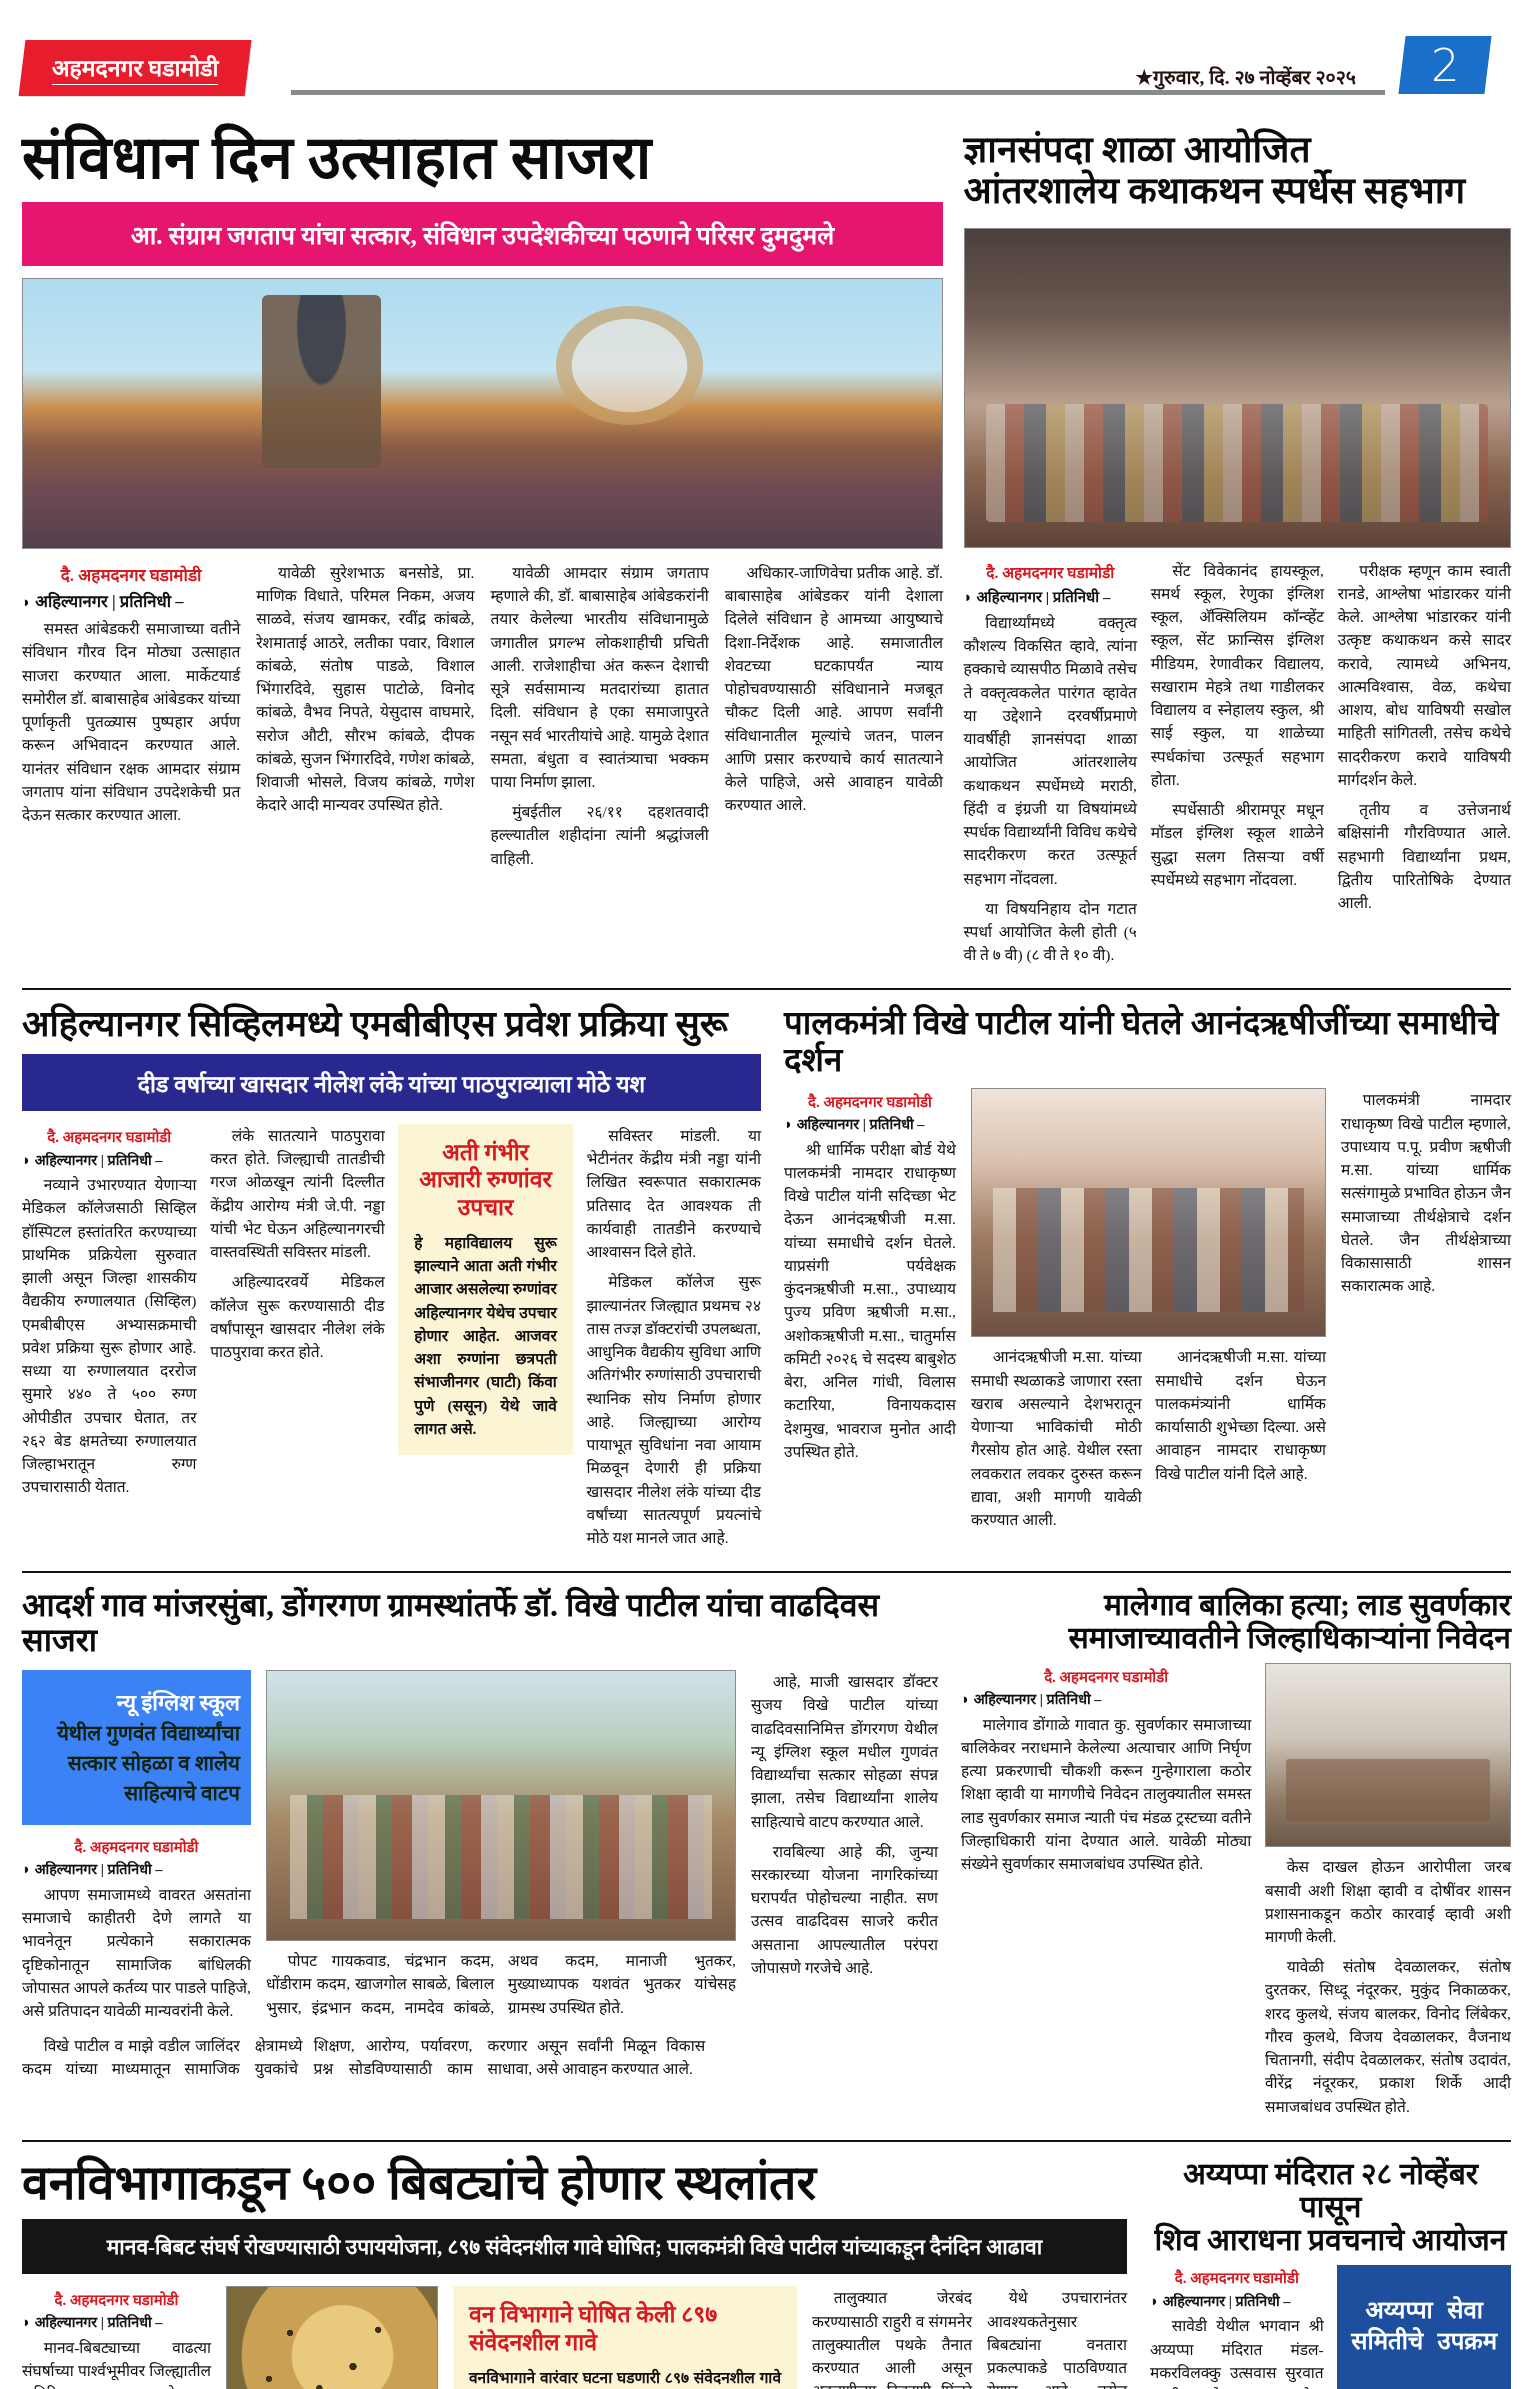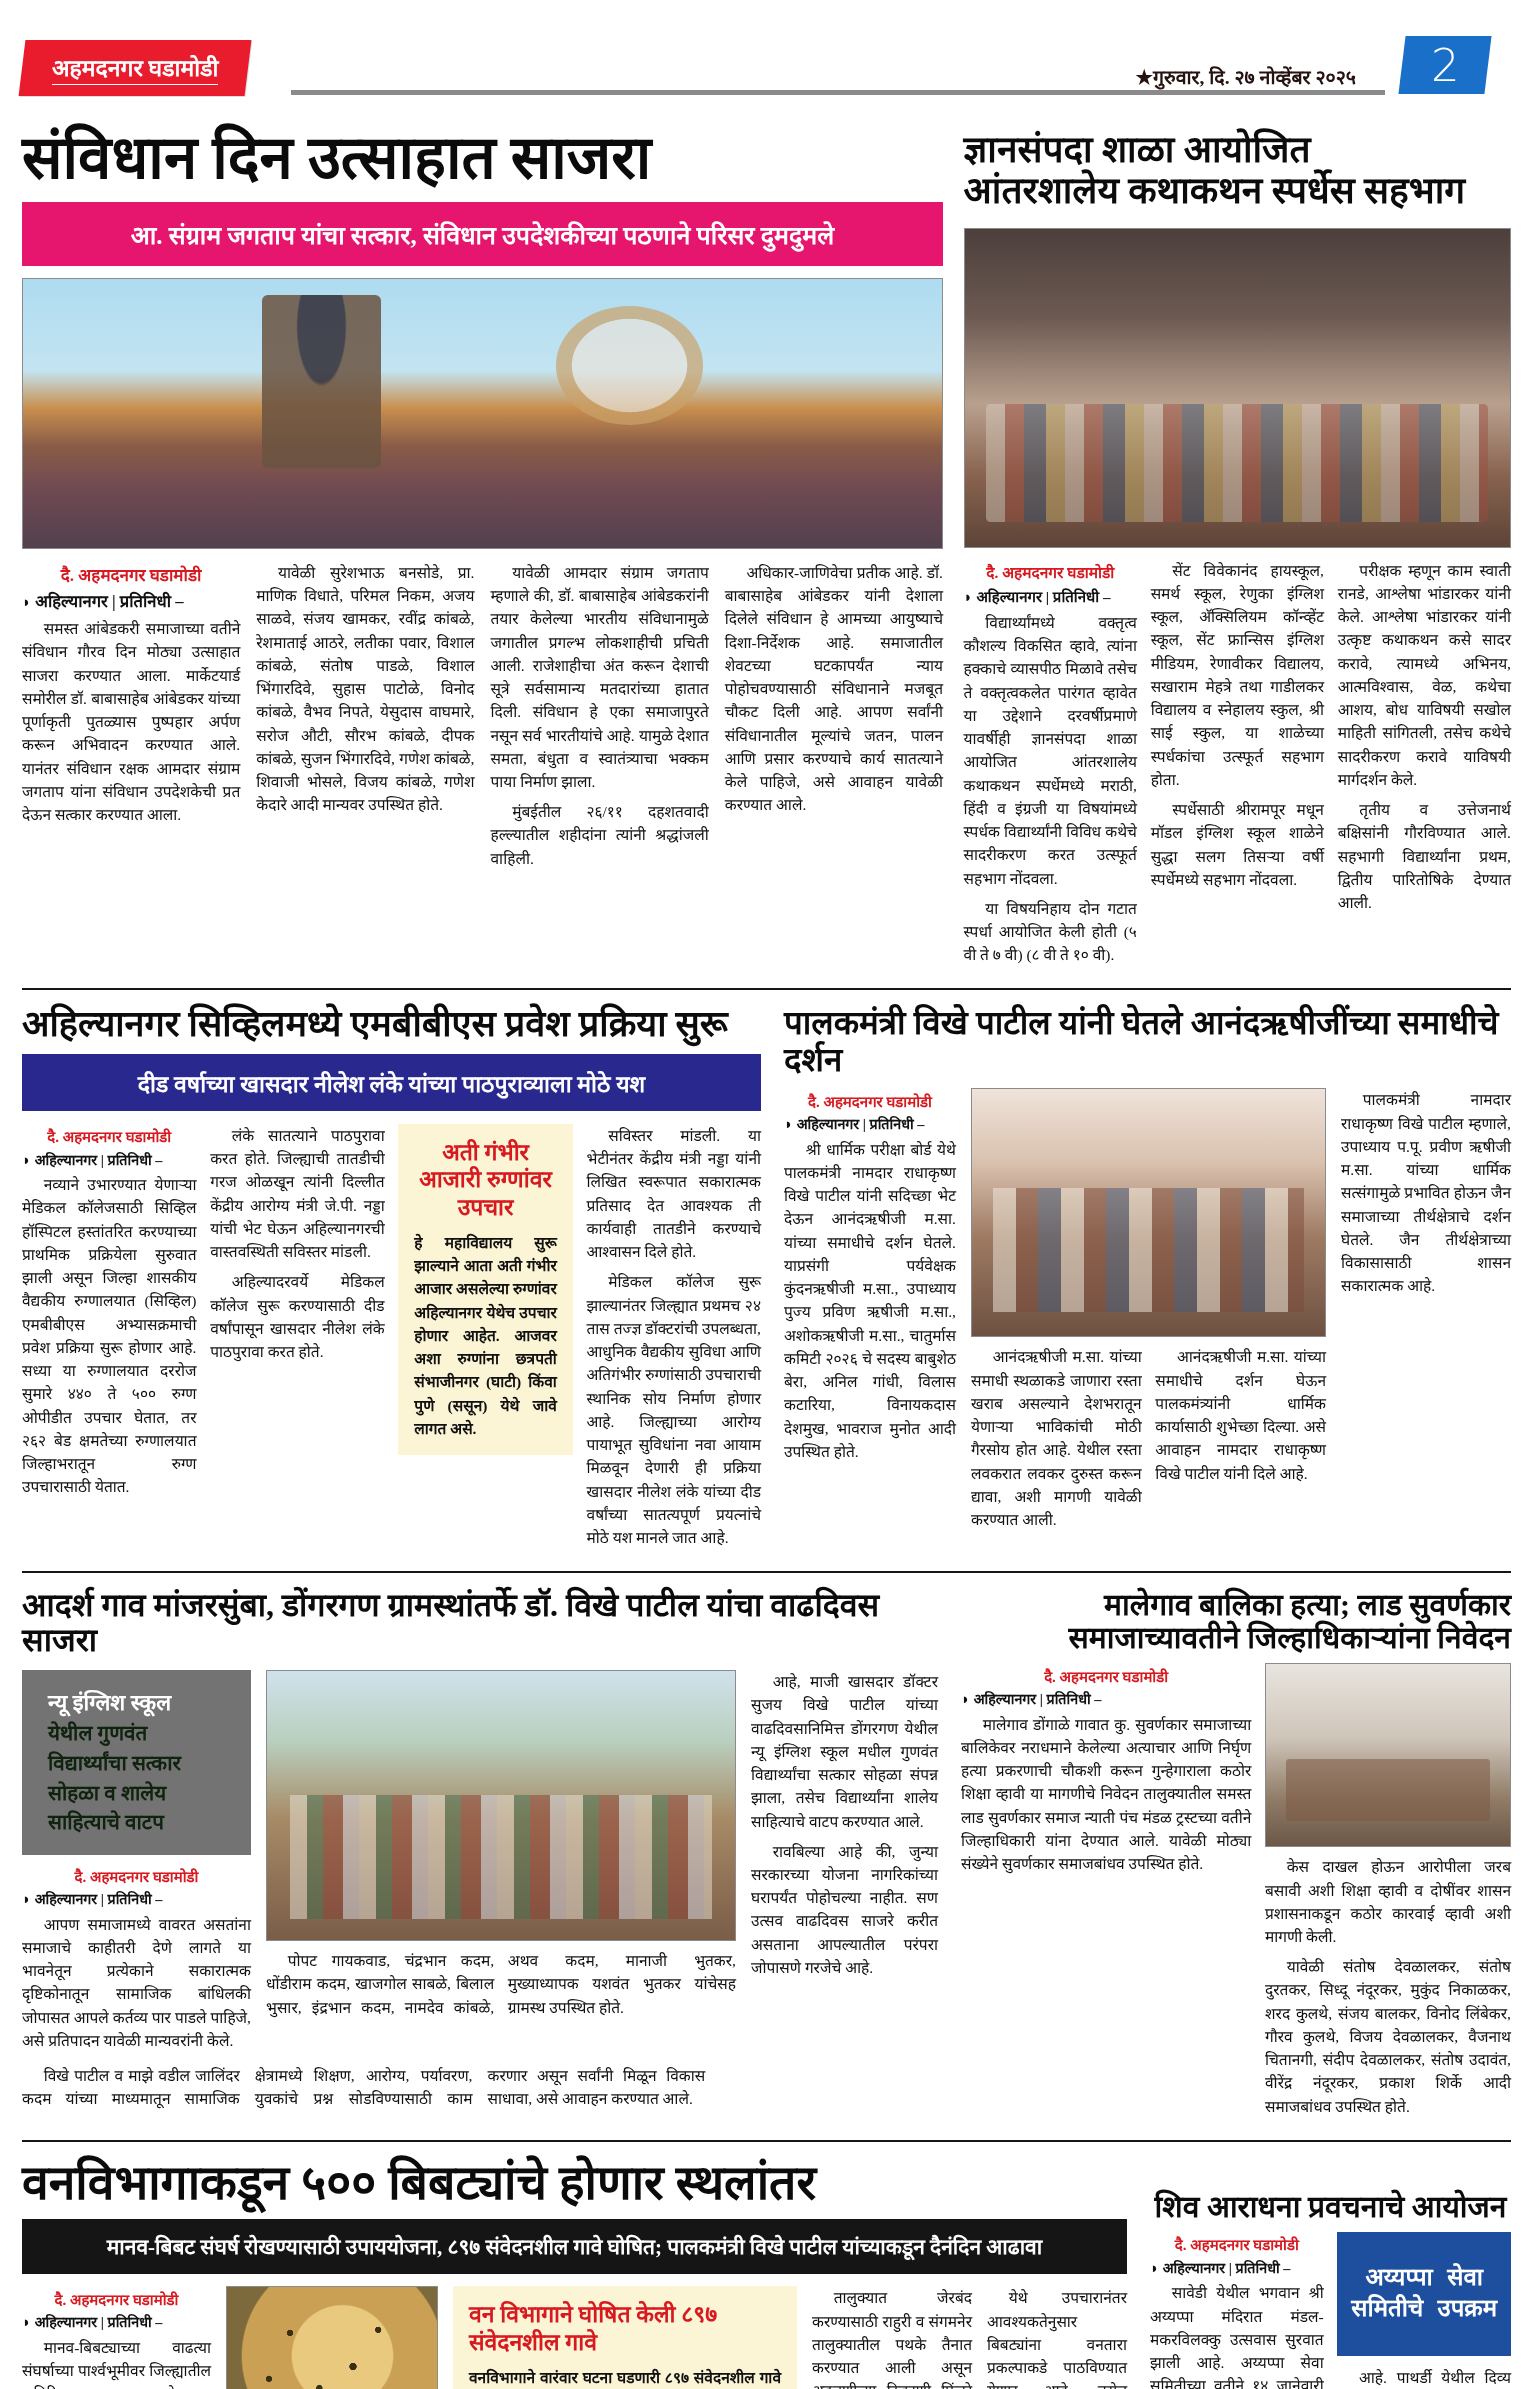--- a/index.html
+++ b/index.html
@@ -27,21 +27,21 @@
   .ph{border:0.6px solid #8b8b8b;position:relative;overflow:hidden;}
   
   .bar{display:flex;align-items:center;justify-content:center;text-align:center;font-weight:bold;color:#fff;}
   .bar.pink{background:#e6156e;font-size:25px;height:64px;margin:10.3px 0 12.6px;}
   .bar.navy{background:#28288f;font-size:23px;height:57px;margin:9.2px 0 12.6px;text-align:center;}
   .bar.black{background:#151515;font-size:21px;height:55px;margin:9.2px 0 12.6px;}
   
   .yellowbox{background:#fbf4d5;padding:15px 16px;}
   .yellowbox h4{color:#d71920;font-size:23px;font-weight:bold;text-align:center;margin:0 0 9.2px;line-height:1.2;}
   .yellowbox p{font-size:15.5px;line-height:1.5;font-weight:bold;margin:0;text-align:justify;}
-  .greenbox{background:#737373;padding:17px 26px;text-align:left;font-weight:bold;line-height:1.45;}
+  .greenbox{background:#3b82f6;padding:17px 11px;text-align:right;font-weight:bold;line-height:1.45;}
   .greenbox .w{color:#ffffff;font-size:22px;display:block;}
   .greenbox .d{color:#10230f;font-size:20.6px;display:block;}
   .bluebox{background:#1d4f9e;color:#fff;font-weight:bold;text-align:center;font-size:24px;line-height:1.3;
     display:flex;align-items:center;justify-content:center;padding:13.7px;font-family:Liberation Mono, monospace;}
   
   .ph-statue{background:linear-gradient(180deg,#aedbf0 0%,#c3e4f2 34%,#c98f4e 48%,#8a5c47 62%,#6f4a52 78%,#53404e 100%);}
   .ph-statue:before{content:"";position:absolute;left:26%;top:6%;width:13%;height:64%;background:radial-gradient(ellipse at 50% 18%,#2e2a33 0 28%,#6a5340 30% 100%);border-radius:5.7px;opacity:.85;}
   .ph-statue:after{content:"";position:absolute;left:58%;top:10%;width:16%;height:44%;background:radial-gradient(ellipse,#e8e3da 0 55%,#caa26a 56% 100%);border-radius:50%;opacity:.7;}
   .ph-group{background:linear-gradient(180deg,#4c3f3c 0%,#6d5a52 28%,#b9a08e 55%,#87624e 78%,#5d4438 100%);}
   .ph-group:before{content:"";position:absolute;inset:55% 4% 8% 4%;background:repeating-linear-gradient(90deg,#d9cfc2 0 19.5px,#9c4a3e 19.5px 38px,#32506e 38px 60px,#c2b06a 60px 79px);opacity:.45;border-radius:4.6px;}
@@ -295,21 +295,21 @@
         <div style="flex:1;min-width:0;">
             <div>
               <p class="bp">येथे उपचारानंतर आवश्यकतेनुसार बिबट्यांना वनतारा प्रकल्पाकडे पाठविण्यात येणार आहे. तसेच कोपरगाव तालुक्यातील बिबटप्रवण भागात गस्त वाढविण्यात आली आहे.</p>
             </div>
           </div>
       </div>
     </article>
 
     <article style="flex:1;min-width:0;">
       <h2 class="hl" style="font-size:30px;text-align:center;margin:0 0 9.2px;">
-        <br>
+        <span>अय्यप्पा मंदिरात २८ नोव्हेंबर पासून</span><br>
         <span>शिव आराधना प्रवचनाचे आयोजन</span>
       </h2>
       <div style="display:flex;gap:13.7px;">
         <div style="flex:1;min-width:0;">
           <div class="byline" style="font-size:15px;">दै. अहमदनगर घडामोडी</div>
           <div class="dateline" style="font-size:14.3px;"><span class="dot">◗</span> <span>अहिल्यानगर | प्रतिनिधी –</span></div>
           <div>
               <p class="bp">सावेडी येथील भगवान श्री अय्यप्पा मंदिरात मंडल-मकरविलक्कु उत्सवास सुरवात झाली आहे. अय्यप्पा सेवा समितीच्या वतीने १४ जानेवारी मकर संक्राती पर्यंत चालणाऱ्या या उत्सवात विविध धार्मिक कार्यक्रमांचे आयोजन करण्यात आले आहे.</p>
             </div>
         </div>

